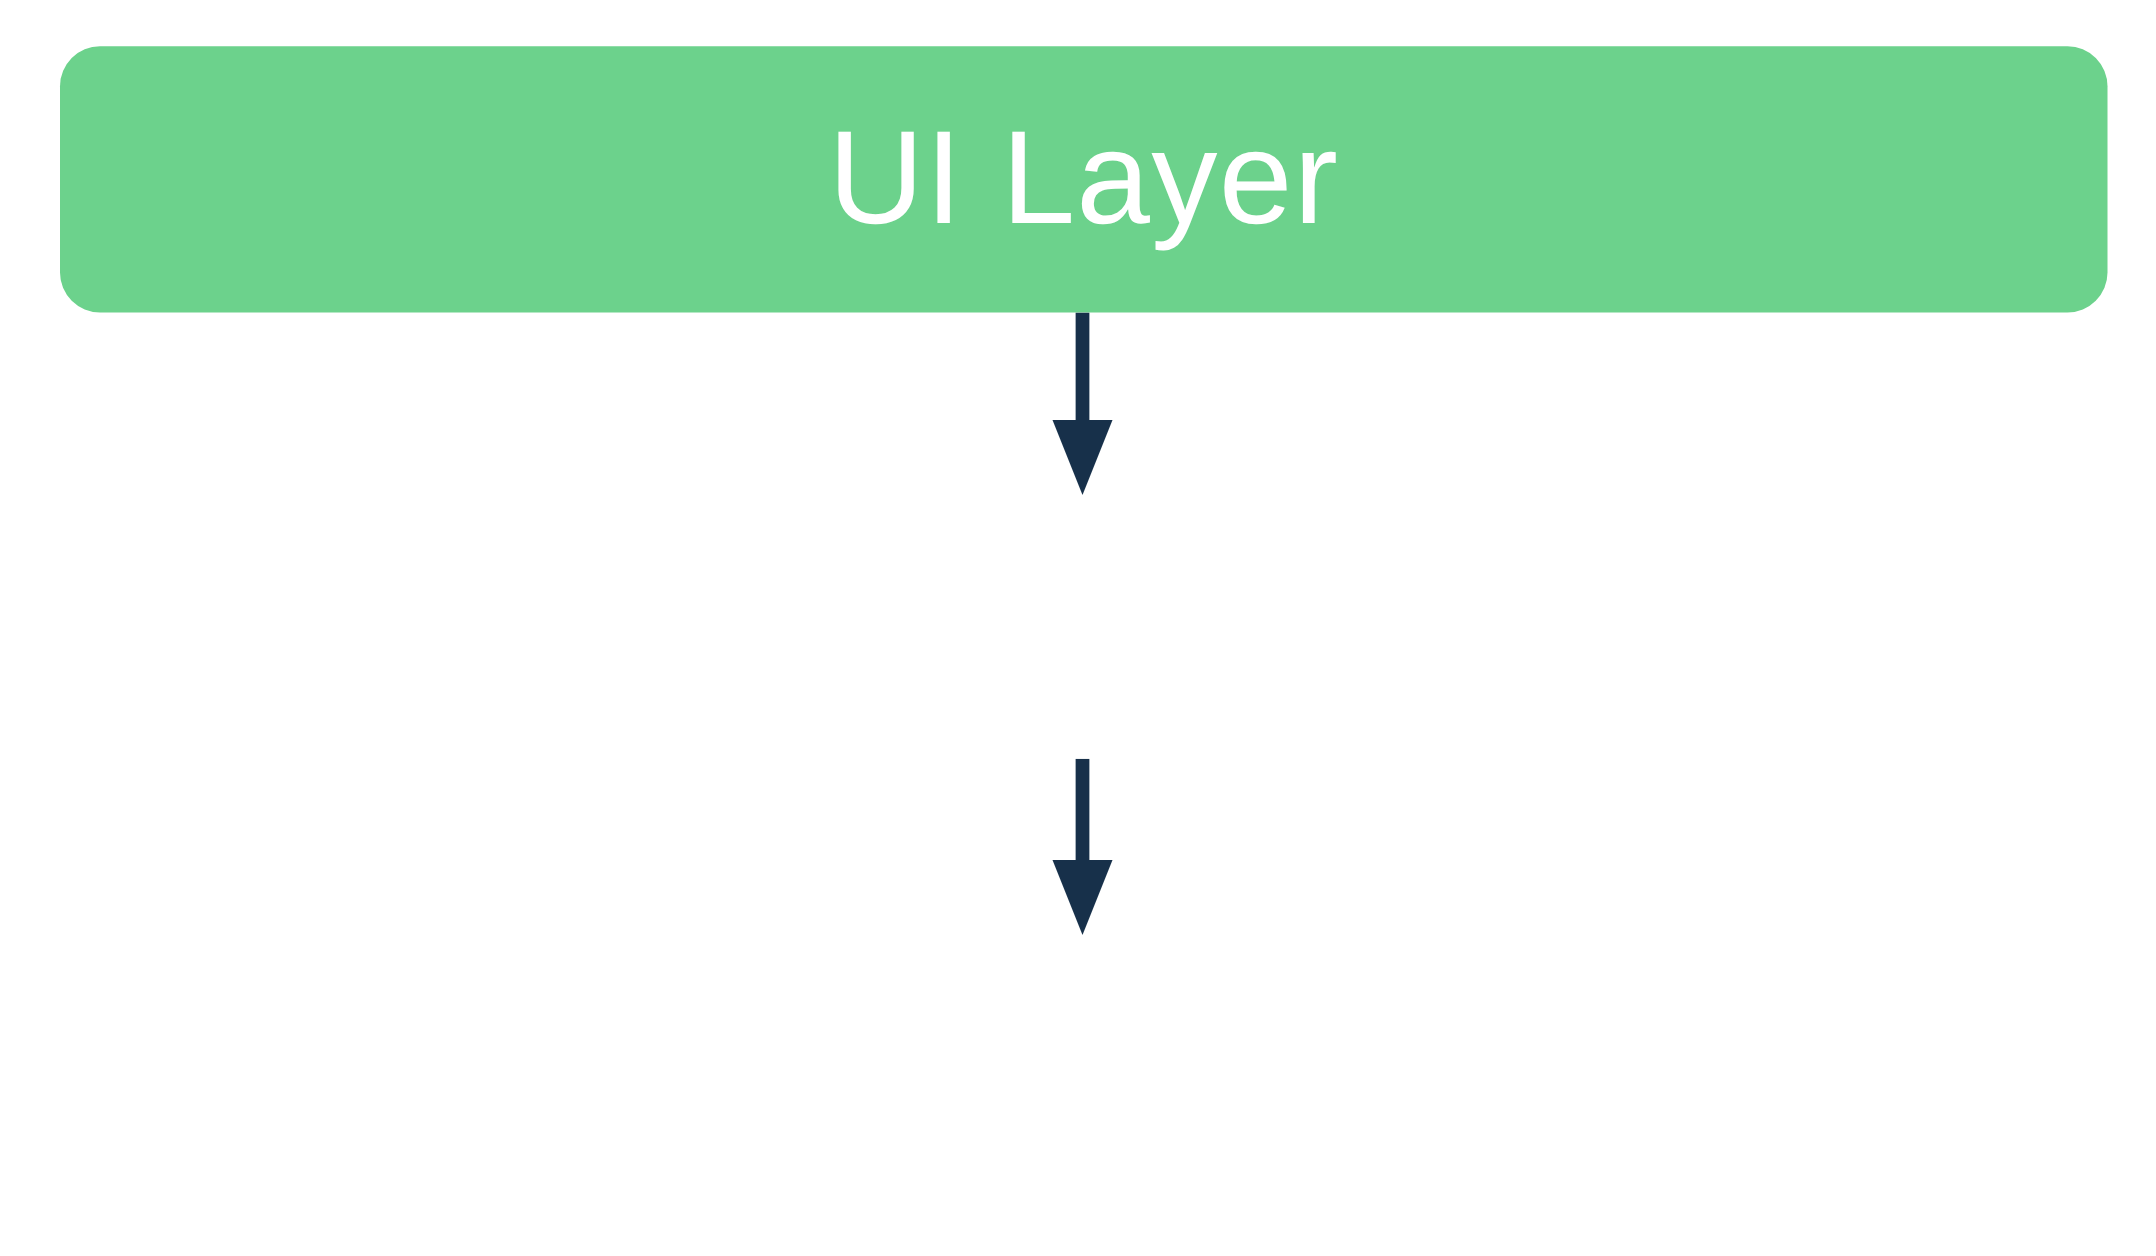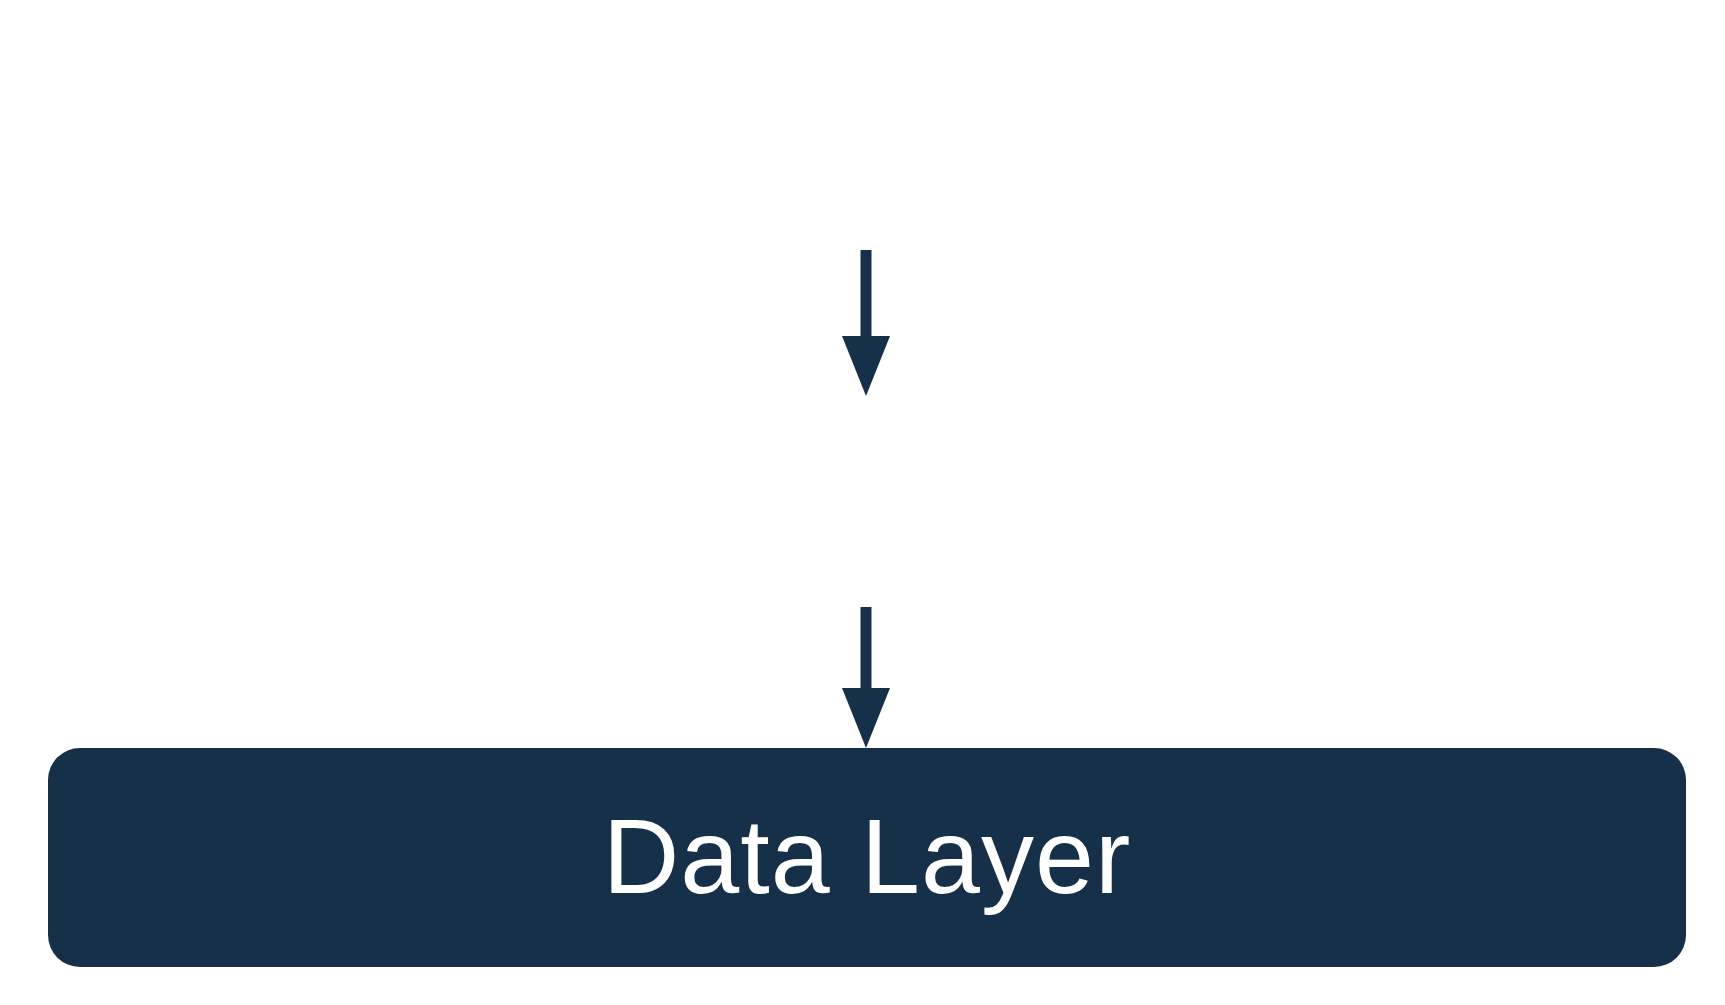--- a/index.html
+++ b/index.html
@@ -47,29 +47,29 @@
     display: block;
   }
   .arrow-1 { top: 250px; height: 146px; }
   .arrow-2 { top: 607px; height: 141px; }
 </style>
 </head>
 <body style="background-color: rgb(255, 255, 255);">
 
 <div class="canvas">
 
+  <div class="layer-box box-ui" style="background-color: rgb(108, 210, 140);">
+    <span class="label">UI Layer</span>
+  </div>
 
   <svg class="down-arrow arrow-1" viewBox="0 0 50 146" preserveAspectRatio="none" aria-hidden="true">
     <rect x="19.5" y="0" width="11" height="92" style="fill: rgb(23, 48, 74);"></rect>
     <polygon points="1,86 49,86 25,146" style="fill: rgb(23, 48, 74);"></polygon>
   </svg>
 
 
   <svg class="down-arrow arrow-2" viewBox="0 0 50 141" preserveAspectRatio="none" aria-hidden="true">
     <rect x="19.5" y="0" width="11" height="87" style="fill: rgb(23, 48, 74);"></rect>
     <polygon points="1,81 49,81 25,141" style="fill: rgb(23, 48, 74);"></polygon>
   </svg>
 
-  <div class="layer-box box-data" style="background-color: rgb(23, 48, 74);">
-    <span class="label">Data Layer</span>
-  </div>
 
 </div>
 
 </body></html>

